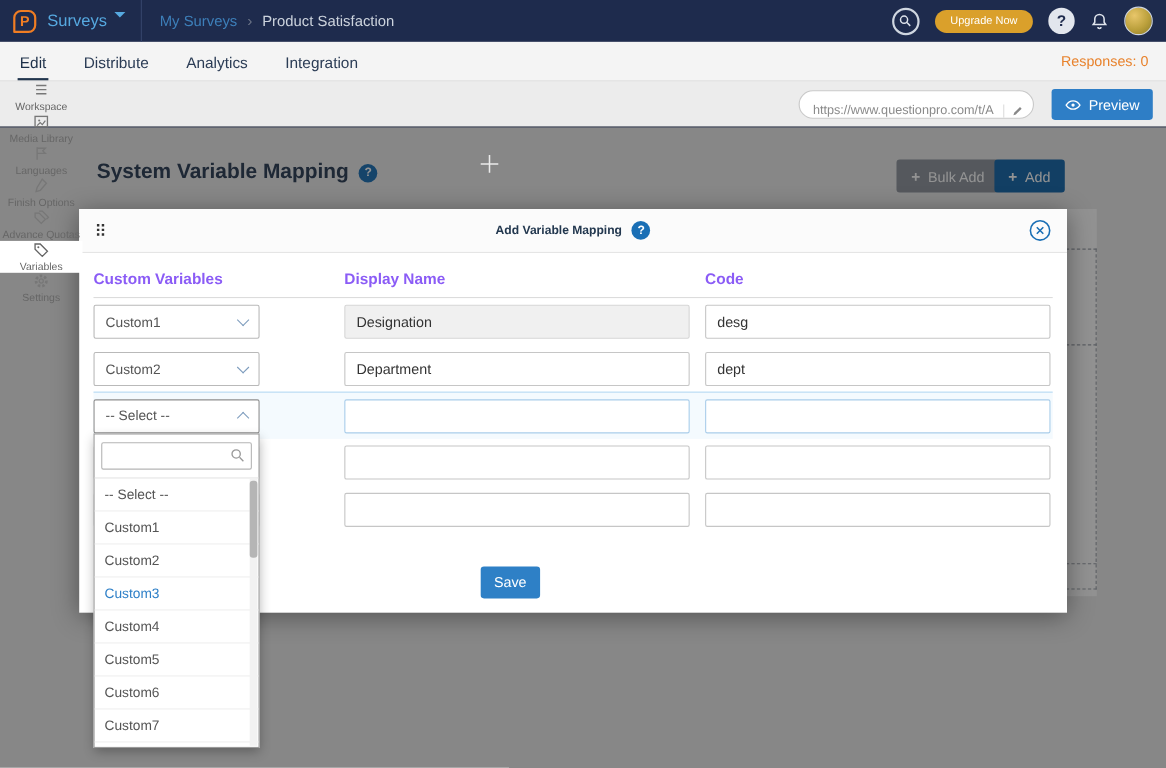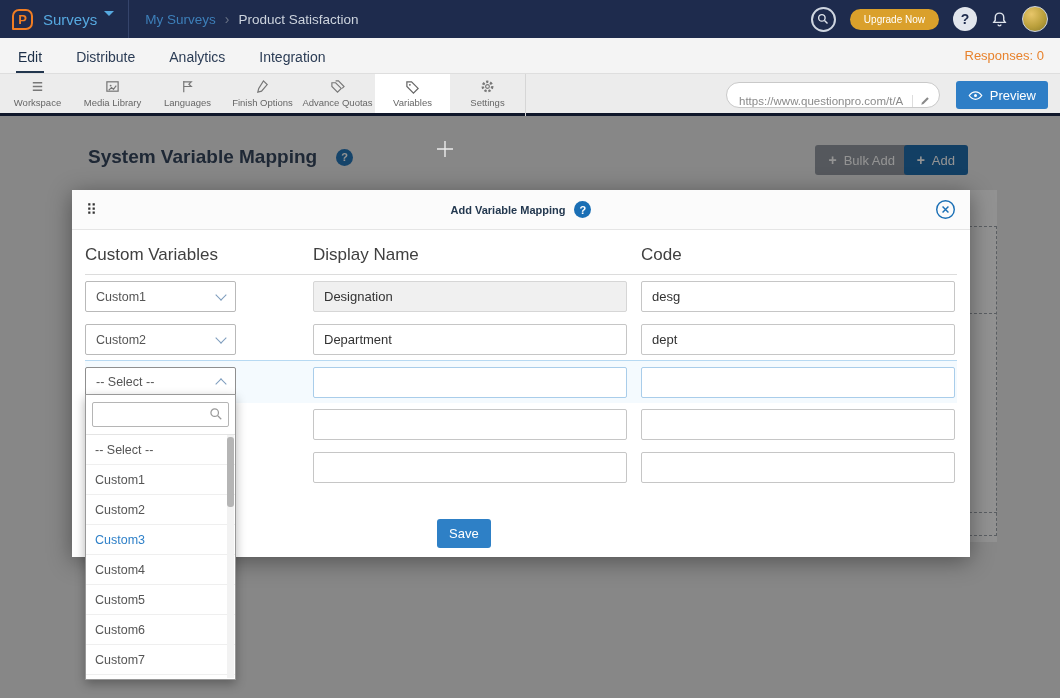--- a/index.html
+++ b/index.html
@@ -23,38 +23,38 @@
   .help-circle { width:24px; height:24px; border-radius:50%; background:#e2e6ed; color:#1e2b4d; font-weight:bold; font-size:14px; display:flex; align-items:center; justify-content:center; }
   .avatar { width:26px; height:26px; border-radius:50%; background:radial-gradient(circle at 35% 30%, #e8c66a 0%, #bba03c 55%, #8a7a28 100%); border:1px solid #cfd6e0; }
 
   
   .navbar { height:36px; background:#f4f4f4; border-bottom:1px solid #dedede; display:flex; align-items:flex-end; padding:0 16px; gap:30px; position:relative; z-index:29; }
   .nav-tab { font-size:14px; color:#2b3c55; padding:8px 2px 8px; cursor:default; }
   .nav-tab.active { padding-bottom:6px; border-bottom:2px solid #22364e; color:#1d3049; }
   .responses { margin-left:auto; color:#e8822c; font-size:13px; padding-bottom:10px; }
 
   
-  .toolbar { height:42px; background:#ececec; border-bottom:3px solid #0f172a; display:flex; position:relative; z-index:28; }
+  .toolbar { height:42px; background:#ececec; border-bottom:1px solid #0f172a; display:flex; position:relative; z-index:28;flex-direction:column; }
   .tb-item { width:75px; display:flex; flex-direction:column; align-items:center; justify-content:center; gap:3px; }
   .tb-item.active { background:#ffffff; }
   .tb-label { font-size:9.5px; color:#666; white-space:nowrap; }
   .tb-sep { width:1px; height:42px; background:#d6d6d6; }
   .url-box { position:absolute; right:120px; top:8px; width:214px; height:26px; background:#fff; border:1px solid #c9c9c9; border-radius:13px;
              display:flex; align-items:flex-end; padding:0 8px 0 12px; gap:6px; }
   .url-box input { border:none; outline:none; flex:1; font-size:11.5px; color:#8a8a8a; font-family:"Liberation Sans",sans-serif; background:transparent; min-width:0; }
   .url-pencil { border-left:1px solid #ddd; padding-left:6px; display:flex; align-items:center; }
   .preview-btn { position:absolute; right:12px; top:7px; height:28px; background:#2e7ec6; color:#fff; border-radius:3px;
                  display:flex; align-items:center; gap:7px; padding:0 12px; font-size:13px; }
 
   
   .content { position:relative; height:582px; background:#e9e9e9; }
   .bg-card { position:absolute; left:88px; top:74px; width:909px; height:352px; background:#fdfdfd; }
   .dash-box { position:absolute; left:88px; top:110px; width:909px; height:310px; border:1px dashed #9aa0a8; }
   .dash-line { position:absolute; left:88px; width:909px; border-top:1px dashed #9aa0a8; }
-  .page-title-row { position:absolute; top:30px; left:88px; display:flex; align-items:center; gap:19px; }
+  .page-title-row { position:absolute; top:30px; left:88px; display:flex; align-items:center; gap:9px; }
   .page-title { font-size:19px; font-weight:bold; color:#2b3c55; }
   .qmark { background:#1a6fb5; color:#fff; border-radius:50%; width:17px; height:17px; font-size:11px; font-weight:bold;
            display:inline-flex; align-items:center; justify-content:center; flex:0 0 auto; }
   .btn { height:30px; border-radius:3px; color:#fff; font-size:13px; display:flex; align-items:center; gap:7px; padding:0 13px; border:none; }
   .plus { font-size:14px; font-weight:bold; }
   .bulk-add { position:absolute; top:29px; right:152px; background:#8e949d; }
   .add-btn { position:absolute; top:29px; right:92px; background:#1566a9; }
 
   .overlay { position:absolute; inset:0; background:rgba(15,15,15,0.45); z-index:5; }
   .crosshair { position:absolute; left:436px; top:24px; z-index:6; }
@@ -63,21 +63,21 @@
   .modal { position:absolute; left:72px; top:74px; width:898px; height:367px; background:#fff; z-index:10;
            box-shadow:0 4px 22px rgba(0,0,0,.4); overflow:visible; }
   .modal-header { height:40px; background:#fbfbfb; border-bottom:1px solid #e5e5e5; display:flex; align-items:center; padding:0 14px; position:relative; }
   .drag-handle { font-size:15px; color:#333; letter-spacing:1px; cursor:move; }
   .modal-title-wrap { position:absolute; left:0; right:0; display:flex; justify-content:center; align-items:center; gap:9px; pointer-events:none; }
   .modal-title { font-size:11px; font-weight:bold; color:#23384f; }
   .close-btn { margin-left:auto; z-index:1; display:flex; cursor:pointer; }
 
   .mtable { padding:0 13px; position:relative; }
   .mt-head { display:flex; border-bottom:1px solid #dcdcdc; padding:15px 0 9px; }
-  .mt-head span { font-size:17px; font-weight:normal; color:#404040; }
+  .mt-head span { font-size:14px; font-weight:bold; color:#8b5cf6; }
   .c1 { width:228px; } .c2 { width:328px; } .c3 { width:314px; }
   .mt-row { display:flex; align-items:center; height:43px; }
   .mt-row.focus-row { background:#f4fafe; border-top:1px solid #b7d9f2; margin-top:-1px; }
   .select { width:151px; height:31px; border:1px solid #b9b9b9; border-radius:2px; display:flex; align-items:center;
             justify-content:space-between; padding:0 10px; font-size:12.5px; color:#555; background:#fff; cursor:pointer; }
   .select.open { border-color:#8f8f8f; }
   .chev { width:8px; height:8px; border-right:1.5px solid #7d9cbd; border-bottom:1.5px solid #7d9cbd; transform:rotate(45deg); margin-top:-4px; }
   .chev.up { transform:rotate(-135deg); margin-top:4px; }
   .inp { width:314px; height:31px; border:1px solid #c6c6c6; border-radius:2px; padding:0 10px; font-size:13px; color:#333;
          font-family:"Liberation Sans",sans-serif; outline:none; background:#fff; }

